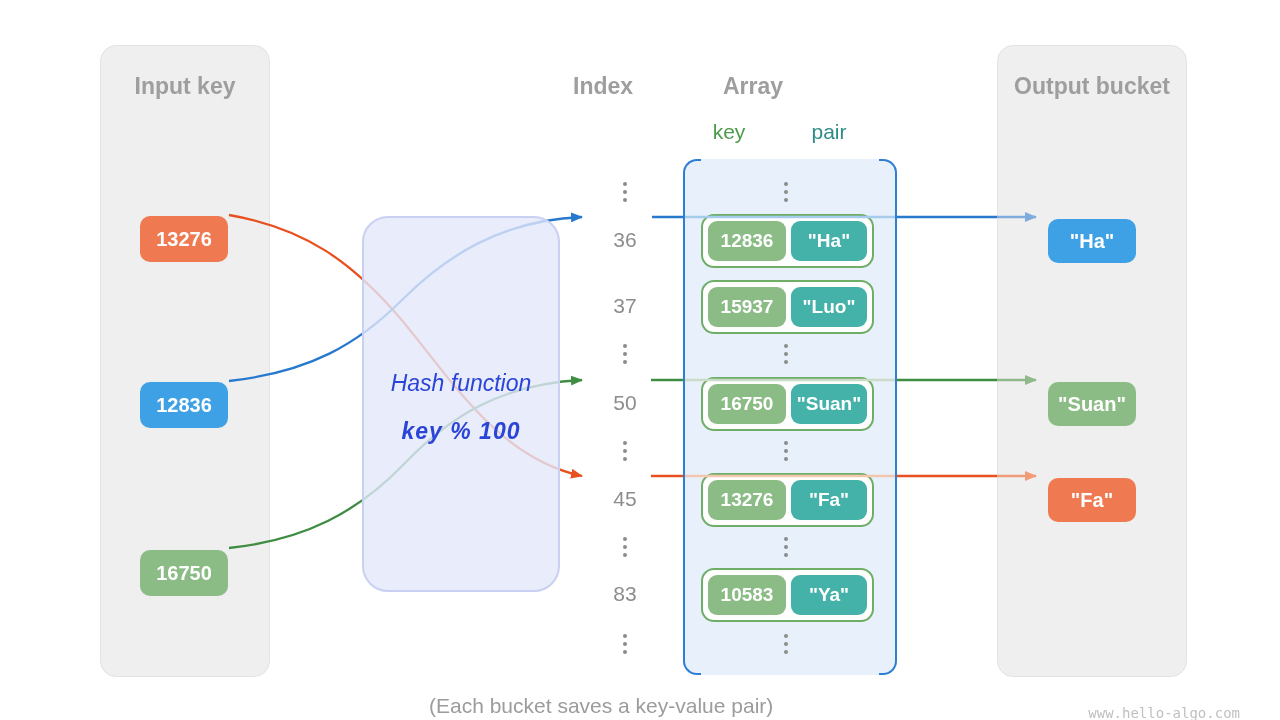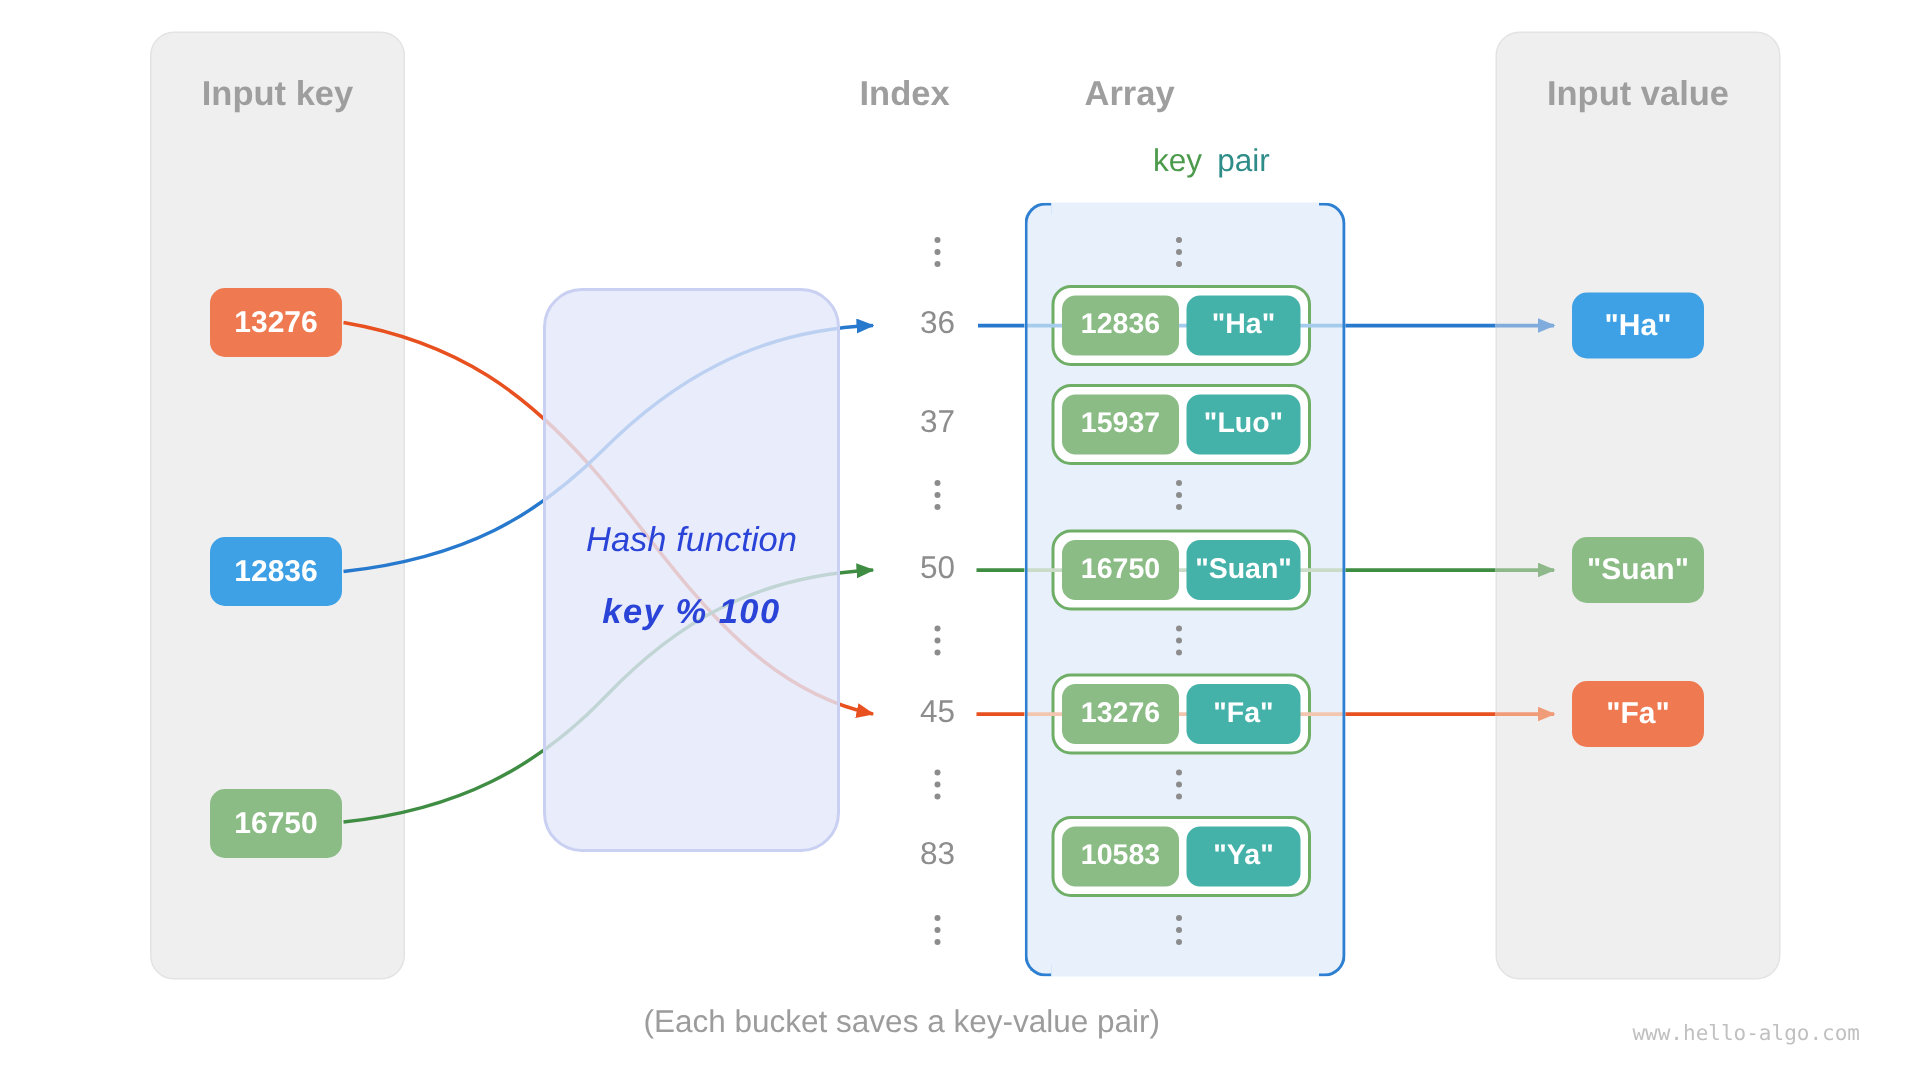--- a/index.html
+++ b/index.html
@@ -1,18 +1,18 @@
 <!DOCTYPE html>
 <html><head>
 <meta charset="utf-8">
 <style>
   html,body{margin:0;padding:0;background:#ffffff;}
   .stage{position:relative;width:1280px;height:720px;background:#ffffff;overflow:hidden;
          font-family:"Liberation Sans",sans-serif;}
-  .abs{position:absolute;box-sizing:border-box;}
+  .abs{position:absolute;box-sizing:border-box;margin-top:24px;}
 
   
   .panel{background:#efefef;border:1px solid #e3e3e3;border-radius:16px;z-index:0;}
   .panel-label{color:#9e9e9e;font-size:23px;font-weight:700;text-align:center;z-index:5;}
 
   
   .col-header{color:#9e9e9e;font-size:23px;font-weight:700;text-align:left;z-index:5;}
   .kv-header{font-size:21px;text-align:center;z-index:5;}
   .kv-key{color:#4c9b4c;}
   .kv-value{color:#2e8d88;}
@@ -114,24 +114,24 @@
     <path d="M683,476 H897" stroke="#f3c6b0" stroke-width="2.5"></path>
     <path d="M897,476 H997" stroke="#e8511f" stroke-width="2.5"></path>
     <path d="M997,476 H1036" stroke="#f09c78" stroke-width="2.5" marker-end="url(#ah-orange-l)"></path>
   </svg>
 
   <div class="abs hashbox"></div>
   <div class="abs hash-line hash-line1">Hash function</div>
   <div class="abs hash-line hash-line2">key % 100</div>
 
   <div class="abs panel-label" style="left:100px;top:49px;width:170px;">Input key</div>
-  <div class="abs panel-label" style="left:997px;top:49px;width:190px;">Input value</div>
+  <div class="abs panel-label" style="left:997px;top:49px;width:190px;">Output bucket</div>
   <div class="abs col-header" style="left:573px;top:49px;width:100px;">Index</div>
   <div class="abs col-header" style="left:723px;top:49px;width:100px;">Array</div>
-  <div class="abs kv-header kv-key" style="left:745px;top:96px;width:80px;text-align:center;">key</div>
+  <div class="abs kv-header kv-key" style="left:689px;top:96px;width:80px;text-align:center;">key</div>
   <div class="abs kv-header kv-value" style="left:789px;top:96px;width:80px;">pair</div>
 
   <div class="abs bracket bracket-left"></div>
   <div class="abs bracket bracket-right"></div>
 
   <div class="abs kbox inbox c-orange" style="top:192px;">13276</div>
   <div class="abs kbox inbox c-blue" style="top:358px;">12836</div>
   <div class="abs kbox inbox c-green" style="top:526px;">16750</div>
 
   <div class="abs idx t0">36</div>

